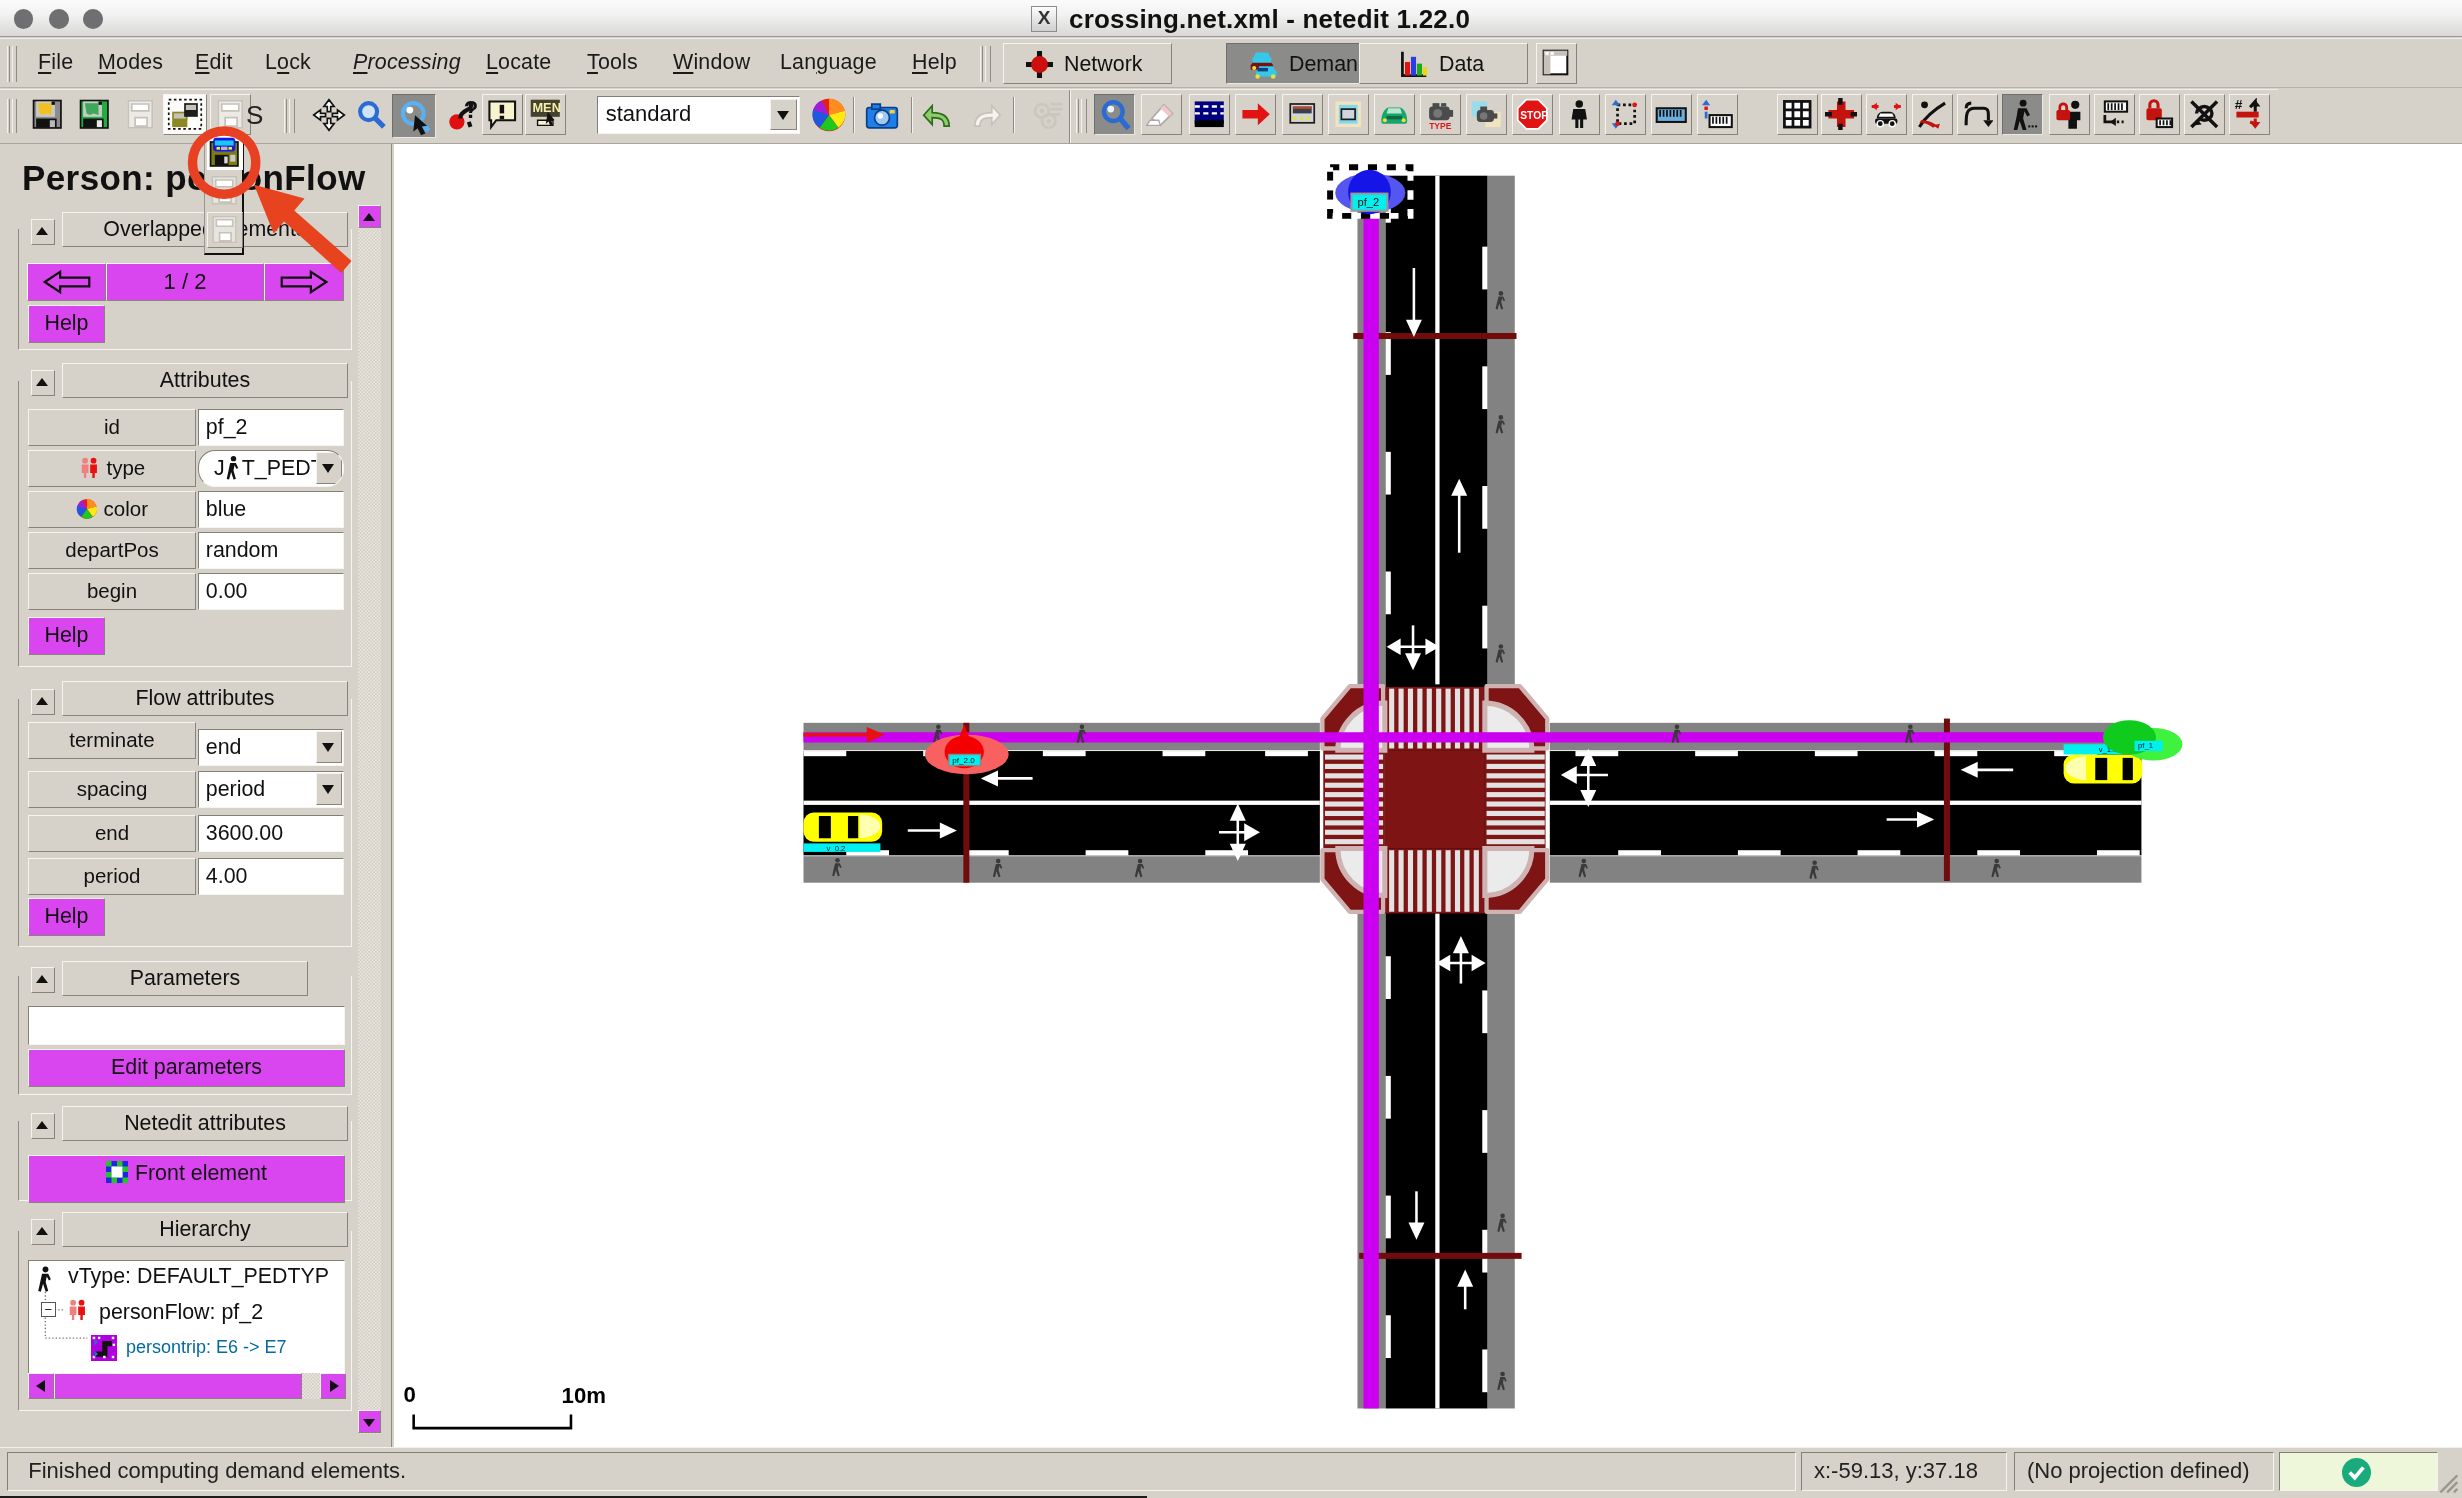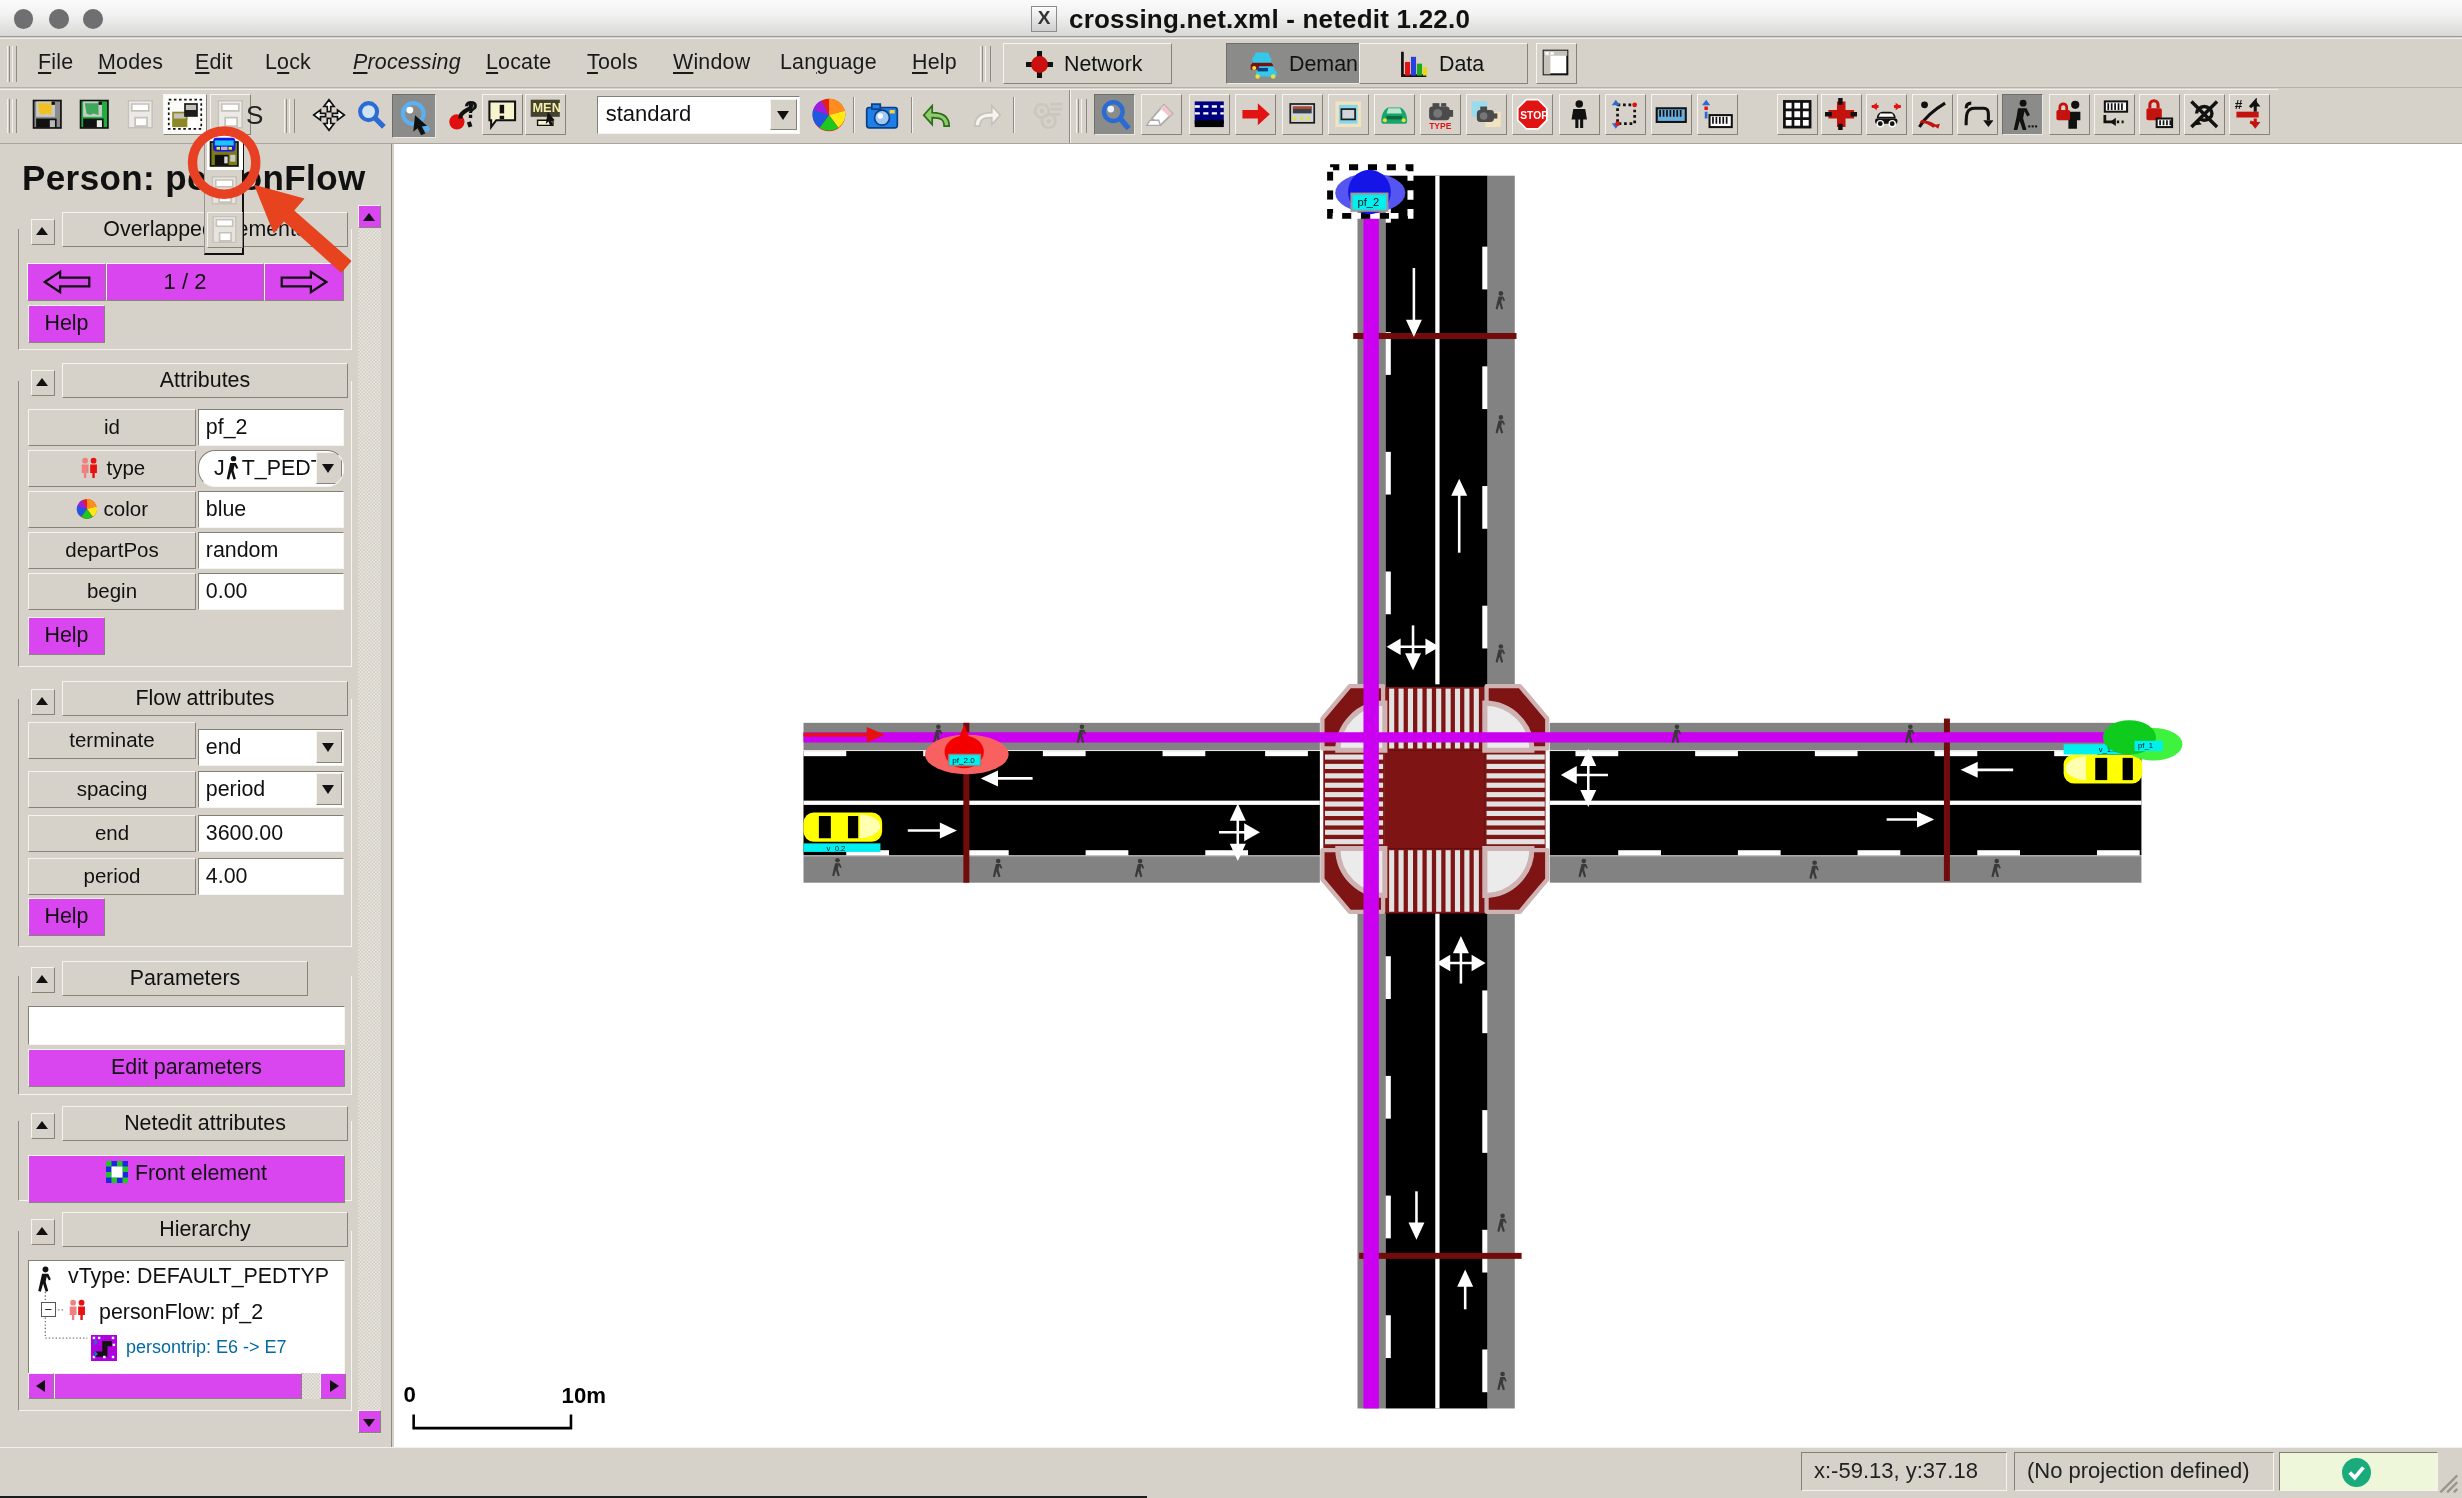--- a/index.html
+++ b/index.html
@@ -874,20 +874,21 @@
 <text x="1127" y="73" font-size="13" fill="#111" font-family="Liberation Sans">pf_2</text>
 
 <g>
 <path d="M23 1486 V1502 H207 V1486" fill="none" stroke="#000" stroke-width="3"></path>
 <text x="11" y="1472" font-size="26" font-weight="bold" fill="#000" font-family="Liberation Sans">0</text>
 <text x="196" y="1473" font-size="26" font-weight="bold" fill="#000" font-family="Liberation Sans">10m</text>
 </g>
 </svg>
 </div>
 <div class="abs" id="statusbar">
+  <div class="sbox" style="left:6.8px; width:1789px; padding-left:20.5px;">Finished computing demand elements.</div>
   <div class="sbox" style="left:1801px; width:206px; padding-left:12px;">x:-59.13, y:37.18</div>
   <div class="sbox" style="left:2014px; width:260px; padding-left:12px;">(No projection defined)</div>
   <div class="sbox" style="left:2279px; width:159px; background:#eef7da;">
       <svg style="position:absolute;left:62px;top:4.3px;" width="29" height="29" viewBox="0 0 17 17">
         <circle cx="8.5" cy="8.5" r="8.5" fill="#19ab7c"></circle>
         <path d="M4.5 8.5 L7.5 11.5 L12.5 5.5" fill="none" stroke="#fff" stroke-width="2.2"></path>
       </svg>
     </div>
   <svg style="position:absolute; right:2.6px; top:24px;" width="22" height="22" viewBox="0 0 13 13">
       <g stroke="#9a968d" stroke-width="1.4">

